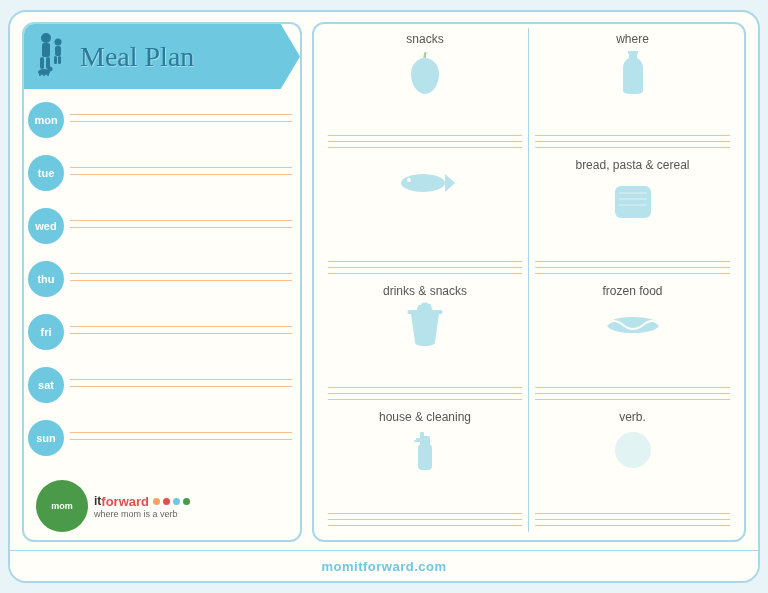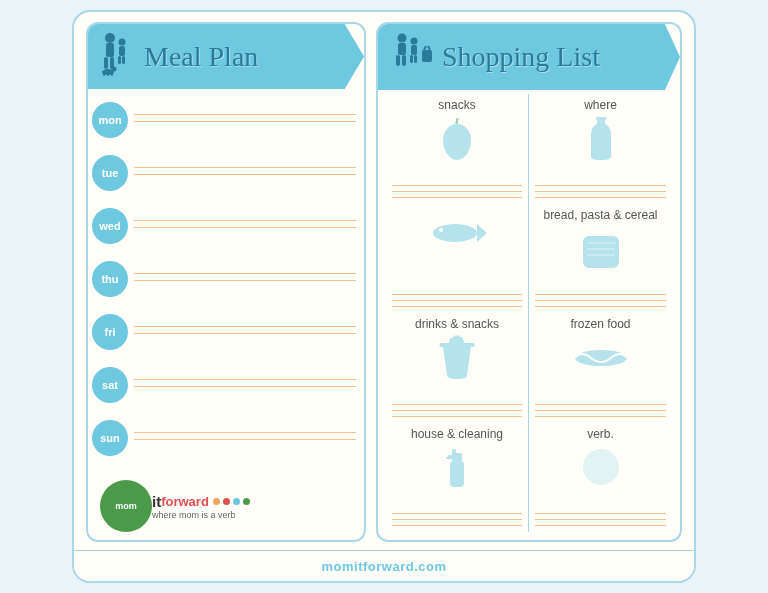--- a/index.html
+++ b/index.html
@@ -5,21 +5,21 @@
     * { box-sizing: border-box; margin: 0; padding: 0; }
     body {
       background: #e8f4f8;
       display: flex;
       justify-content: center;
       align-items: center;
       min-height: 100vh;
       font-family: Georgia, serif;
     }
     .page {
-      width: 624px;
+      width: 752px;
       height: 573px;
       background: #fffef8;
       border-radius: 18px;
       border: 2px solid #a8d8e8;
       display: flex;
       flex-direction: column;
       overflow: hidden;
       position: relative;
     }
     .main-content {
@@ -191,20 +191,21 @@
       color: #6dc8e0;
       font-weight: bold;
       letter-spacing: 0.5px;
     }
 
     
     .meal-plan-footer {
       padding: 6px 12px 8px 12px;
       display: flex;
       align-items: center;
+      gap: 6px;
     }
     .logo-circle {
       width: 52px;
       height: 52px;
       border-radius: 50%;
       background: #4a9a4a;
       display: flex;
       align-items: center;
       justify-content: center;
       color: white;
@@ -336,56 +337,35 @@
           </div>
         </div>
       </div>
 
       <div class="meal-plan-footer">
         <div class="logo-circle">
           <span>mom</span>
         </div>
         <div class="logo-text">
           <div class="logo-row">
-            <span style="font-size:15px;font-weight:bold;color:#333;font-family:Arial,sans-serif;">it </span>
+            <span style="font-size:12px;font-weight:bold;color:#333;font-family:Arial,sans-serif;">it </span>
             <span style="font-size:13px;font-weight:bold;color:#e05050;font-family:Arial,sans-serif;">forward</span>
             <div class="logo-dots">
               <div class="dot" style="background:#f4a460;"></div>
               <div class="dot" style="background:#e05050;"></div>
               <div class="dot" style="background:#6dc8e0;"></div>
               <div class="dot" style="background:#4a9a4a;"></div>
             </div>
           </div>
           <div class="tagline">where mom is a verb</div>
         </div>
       </div>
     </div>
 
     <div class="shopping-list">
-      <div class="shopping-header">
-        <div class="icon-figure">
-          <svg width="44" height="44" viewBox="0 0 44 44" fill="#2a7a9a">
-
-            <circle cx="12" cy="6" r="4.5"></circle>
-            <rect x="8" y="11" width="8" height="12" rx="2"></rect>
-            <rect x="6" y="23" width="4" height="11" rx="2"></rect>
-            <rect x="12" y="23" width="4" height="11" rx="2"></rect>
-
-            <circle cx="24" cy="9" r="3.5"></circle>
-            <rect x="21" y="13" width="6" height="10" rx="2"></rect>
-            <rect x="20" y="23" width="3" height="8" rx="1.5"></rect>
-            <rect x="24" y="23" width="3" height="8" rx="1.5"></rect>
-
-            <rect x="32" y="18" width="10" height="12" rx="2"></rect>
-            <line x1="34" y1="18" x2="36" y2="14" stroke="#2a7a9a" stroke-width="2"></line>
-            <line x1="40" y1="18" x2="38" y2="14" stroke="#2a7a9a" stroke-width="2"></line>
-          </svg>
-        </div>
-        <h1>Shopping List</h1>
-      </div>
 
       <div class="shopping-body">
 
         <div class="shop-section">
           <div class="shop-section-title">snacks</div>
           <div class="shop-icon-area">
             <svg width="40" height="46" viewBox="0 0 40 46" fill="#6dc8e0">
               <path d="M20 8 C12 8 6 15 6 24 C6 34 12 44 20 44 C28 44 34 34 34 24 C34 15 28 8 20 8Z"></path>
               <path d="M20 8 C20 4 24 2 24 2 C20 2 18 5 18 8Z" fill="#6dc8e0"></path>
               <rect x="19" y="2" width="2" height="6" fill="#4aaa4a" rx="1"></rect>

